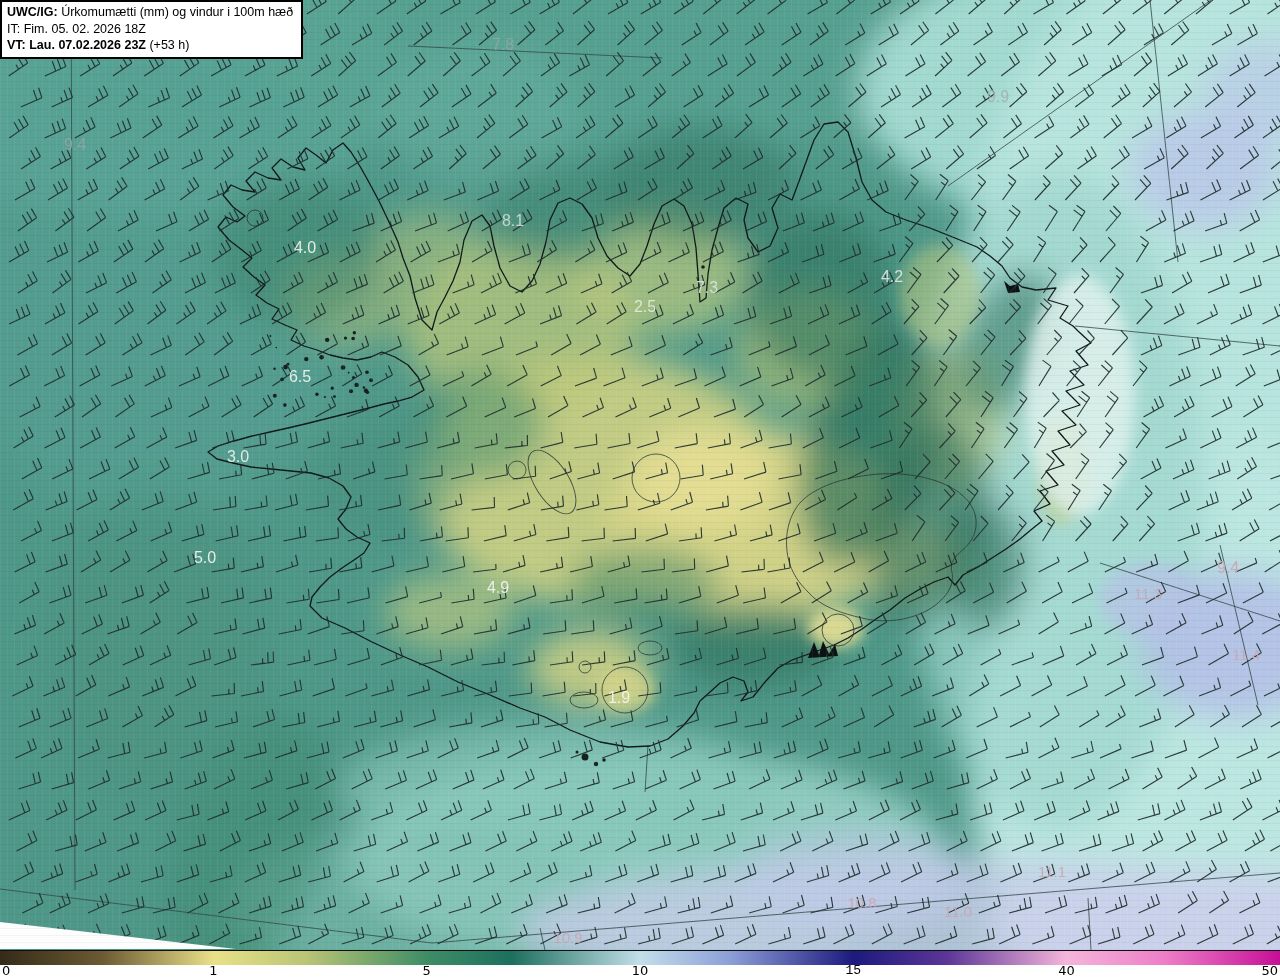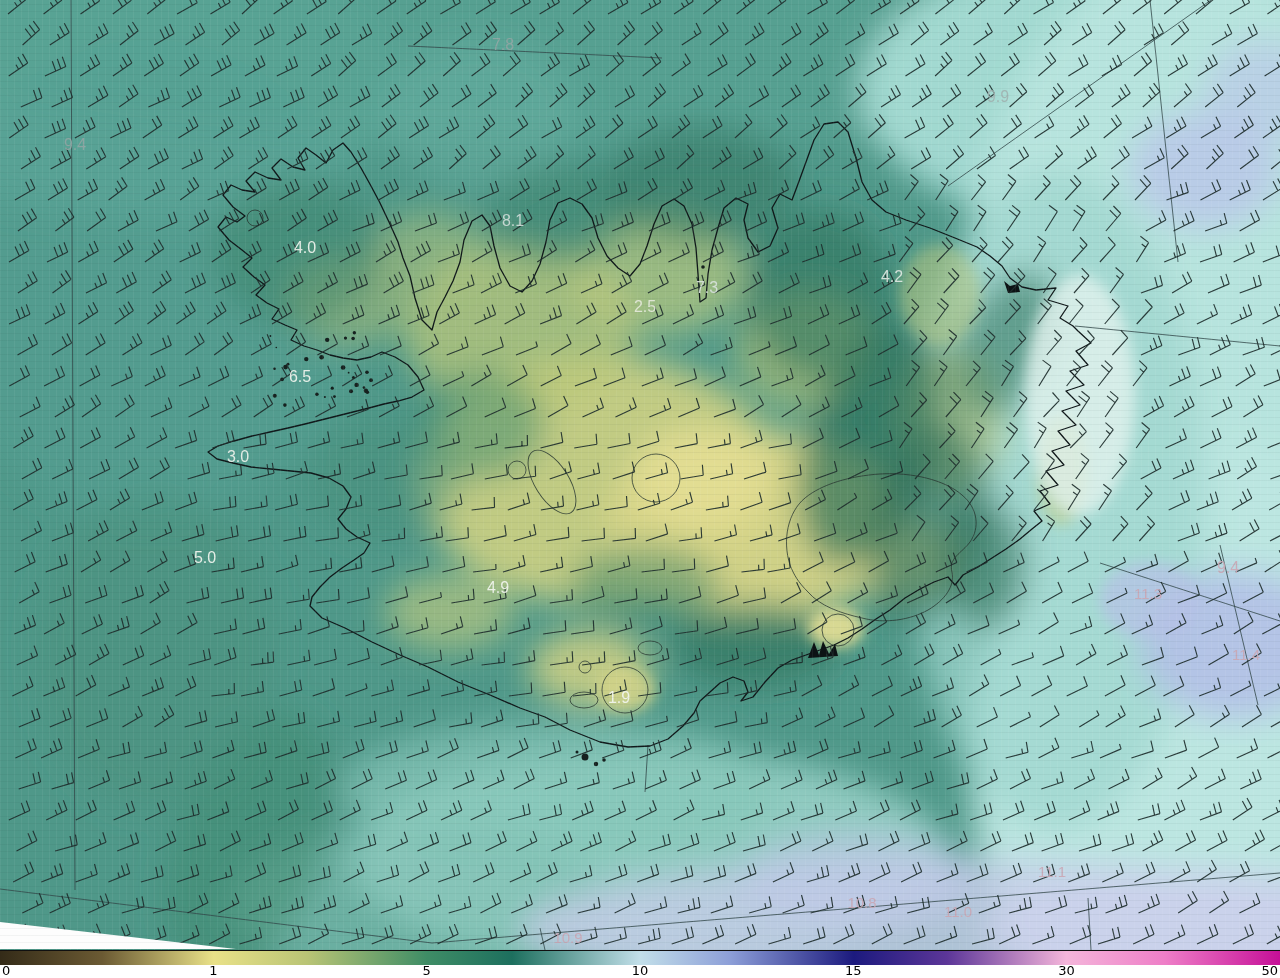--- a/index.html
+++ b/index.html
@@ -172,27 +172,32 @@
         <text x="1246" y="660" fill="#c9a7b4" fill-opacity="0.92" font-size="15" text-anchor="middle">11.4</text>
         <text x="862" y="908" fill="#c9a7b4" fill-opacity="0.92" font-size="15" text-anchor="middle">10.8</text>
         <text x="958" y="917" fill="#c9a7b4" fill-opacity="0.92" font-size="15" text-anchor="middle">11.0</text>
         <text x="1052" y="877" fill="#c9a7b4" fill-opacity="0.92" font-size="15" text-anchor="middle">11.1</text>
         <text x="568" y="943" fill="#c9a7b4" fill-opacity="0.92" font-size="15" text-anchor="middle">10.9</text>
       </g>
     </svg>
 
   <div class="texture"></div>
 
+  <div class="title-box">
+    <div><b>UWC/IG:</b> <span>Úrkomumætti (mm) og vindur i 100m hæð</span></div>
+    <div>IT: Fim. 05. 02. 2026 18Z</div>
+    <div><b>VT: Lau. 07.02.2026 23Z</b> <span>(+53 h)</span></div>
+  </div>
 
   <div class="colorbar">
     <div class="colorbar-grad" id="cbar-grad" style="background: linear-gradient(to right, rgb(52, 43, 24) 0%, rgb(107, 90, 51) 8%, rgb(233, 225, 136) 16.7%, rgb(185, 196, 117) 24%, rgb(63, 141, 102) 33.3%, rgb(29, 111, 94) 40%, rgb(194, 223, 233) 50%, rgb(141, 159, 216) 57%, rgb(28, 26, 126) 66.7%, rgb(92, 54, 152) 74%, rgb(244, 181, 218) 83.3%, rgb(238, 126, 199) 91%, rgb(197, 15, 151) 100%);"></div>
     <div class="colorbar-labels" id="cbar-labels">
         <span style="left: 2px;">0</span>
         <span style="left: 16.67%; transform: translateX(-50%);">1</span>
         <span style="left: 33.33%; transform: translateX(-50%);">5</span>
         <span style="left: 50%; transform: translateX(-50%);">10</span>
-        <span style="left: 66.67%; transform: translateX(-50%);">15</span>
-        <span style="left: 83.33%; transform: translateX(-50%);">30</span>
+        <span style="left: 66.67%; transform: translateX(-50%); font-family: Liberation Mono, monospace;">15</span>
+        <span style="left: 83.33%; transform: translateX(-50%);">40</span>
         <span style="right: 2px; margin-left: 8px;">50</span>
       </div>
   </div>
 
 </div>
 
 </body></html>

